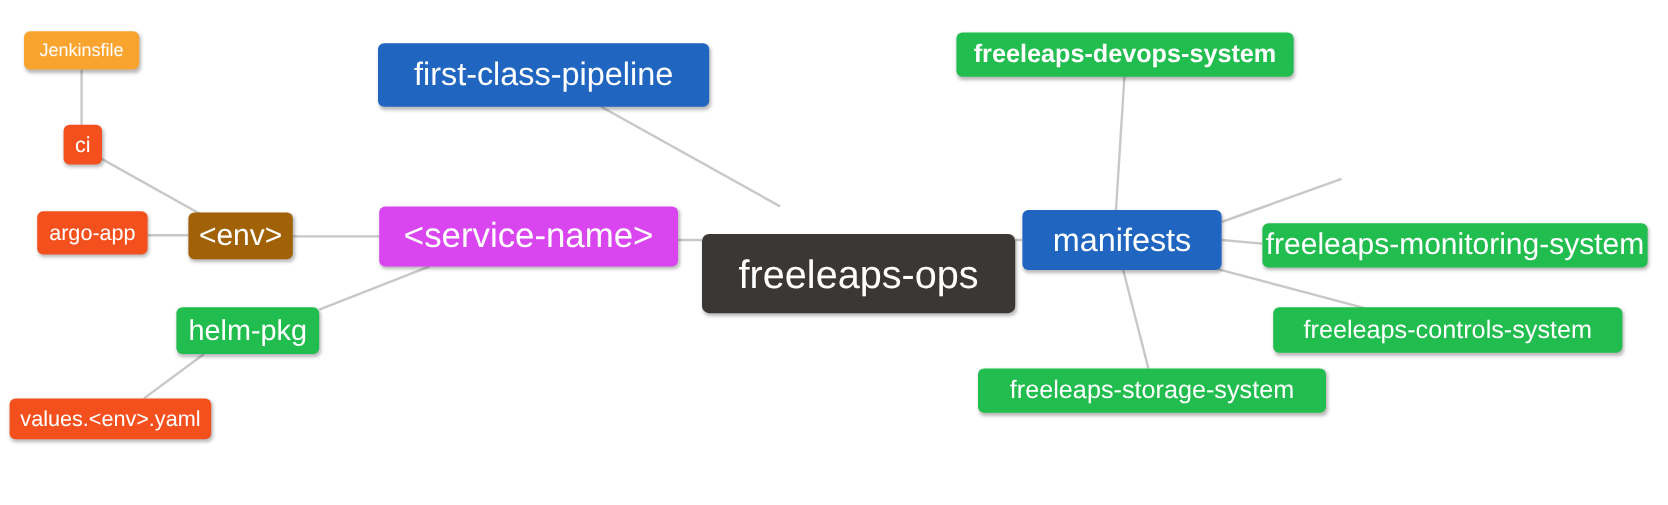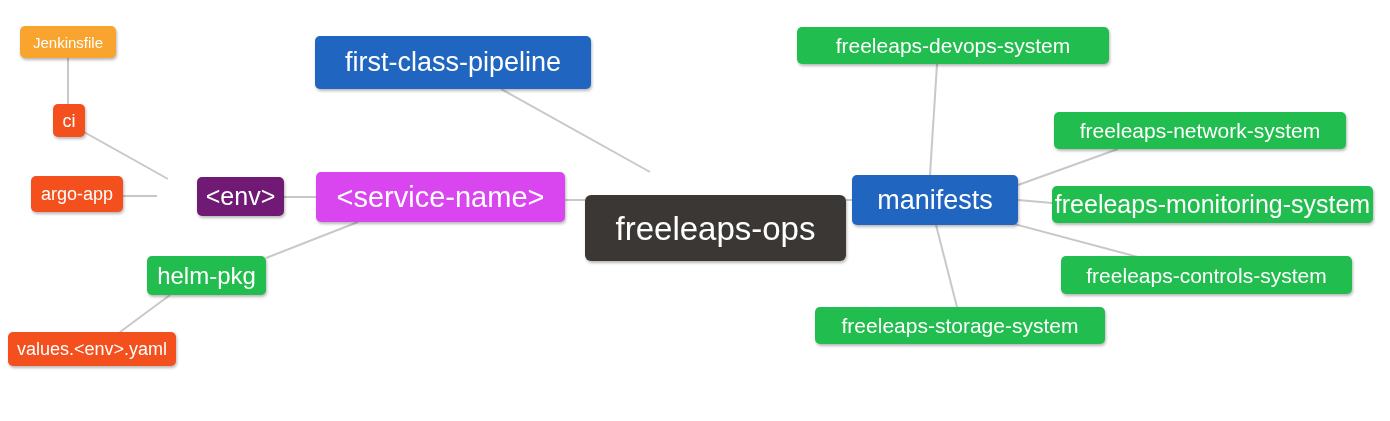--- a/index.html
+++ b/index.html
@@ -38,21 +38,21 @@
   .n-jenkinsfile { left: 20px;   top: 26px;  width: 96px;  height: 32px; font-size: 15px; }
   .n-ci          { left: 53px;   top: 104px; width: 32px;  height: 33px; font-size: 18px; text-align: right; }
   .n-argo        { left: 31px;   top: 176px; width: 92px;  height: 36px; font-size: 18px; }
   .n-env         { left: 157px;  top: 177px; width: 87px;  height: 39px; font-size: 25px; }
   .n-helm        { left: 147px;  top: 256px; width: 119px; height: 39px; font-size: 24px; }
   .n-values      { left: 8px;    top: 332px; width: 168px; height: 34px; font-size: 18px; }
   .n-fcp         { left: 315px;  top: 36px;  width: 276px; height: 53px; font-size: 27px; }
   .n-svc         { left: 316px;  top: 172px; width: 249px; height: 50px; font-size: 29px; }
   .n-ops         { left: 585px;  top: 171px; width: 261px; height: 66px; font-size: 33px; border-radius: 6px; }
   .n-manifests   { left: 852px;  top: 175px; width: 166px; height: 50px; font-size: 27px; }
-  .n-devops      { left: 797px;  top: 27px;  width: 312px; height: 37px; font-size: 21px; }
+  .n-devops      { left: 797px;  top: 27px;  width: 281px; height: 37px; font-size: 21px; font-weight: bold; }
   .n-network     { left: 1054px; top: 112px; width: 292px; height: 37px; font-size: 21px; }
   .n-monitoring  { left: 1052px; top: 186px; width: 321px; height: 37px; font-size: 25px; }
   .n-controls    { left: 1061px; top: 256px; width: 291px; height: 38px; font-size: 21px; }
   .n-storage     { left: 815px;  top: 307px; width: 290px; height: 37px; font-size: 21px; }
 </style>
 </head>
 <body>
 
 <div class="canvas">
 
@@ -69,26 +69,25 @@
     <line class="edge" x1="937" y1="64" x2="930" y2="175" stroke-width="2" stroke="#C8C8C8"></line>
     <line class="edge" x1="1018" y1="185" x2="1118" y2="149" stroke-width="2" stroke="#C8C8C8"></line>
     <line class="edge" x1="1018" y1="200" x2="1052" y2="203" stroke-width="2" stroke="#C8C8C8"></line>
     <line class="edge" x1="1014" y1="224" x2="1138" y2="257" stroke-width="2" stroke="#C8C8C8"></line>
     <line class="edge" x1="936" y1="225" x2="957" y2="307" stroke-width="2" stroke="#C8C8C8"></line>
   </svg>
 
   <div class="node n-jenkinsfile" style="background: rgb(249, 164, 47);">Jenkinsfile</div>
   <div class="node n-ci" style="background: rgb(244, 80, 30);">ci</div>
   <div class="node n-argo" style="background: rgb(244, 80, 30);">argo-app</div>
-  <div class="node n-env" style="background: #701a75; margin-left: 40px;">&lt;env&gt;</div>
+  <div class="node n-env" style="background: #a16207;">&lt;env&gt;</div>
   <div class="node n-helm" style="background: rgb(34, 189, 79);">helm-pkg</div>
   <div class="node n-values" style="background: rgb(244, 80, 30);">values.&lt;env&gt;.yaml</div>
   <div class="node n-fcp" style="background: rgb(32, 102, 192);">first-class-pipeline</div>
   <div class="node n-svc" style="background: #d946ef;">&lt;service-name&gt;</div>
   <div class="node n-ops" style="background: rgb(59, 55, 52); margin-top: 24px;">freeleaps-ops</div>
   <div class="node n-manifests" style="background: rgb(32, 102, 192);">manifests</div>
   <div class="node n-devops" style="background: rgb(34, 189, 79);">freeleaps-devops-system</div>
-  <div class="node n-network" style="background: rgb(34, 189, 79);">freeleaps-network-system</div>
   <div class="node n-monitoring" style="background: rgb(34, 189, 79);">freeleaps-monitoring-system</div>
   <div class="node n-controls" style="background: rgb(34, 189, 79);">freeleaps-controls-system</div>
   <div class="node n-storage" style="background: rgb(34, 189, 79);">freeleaps-storage-system</div>
 
 </div>
 
 </body></html>

